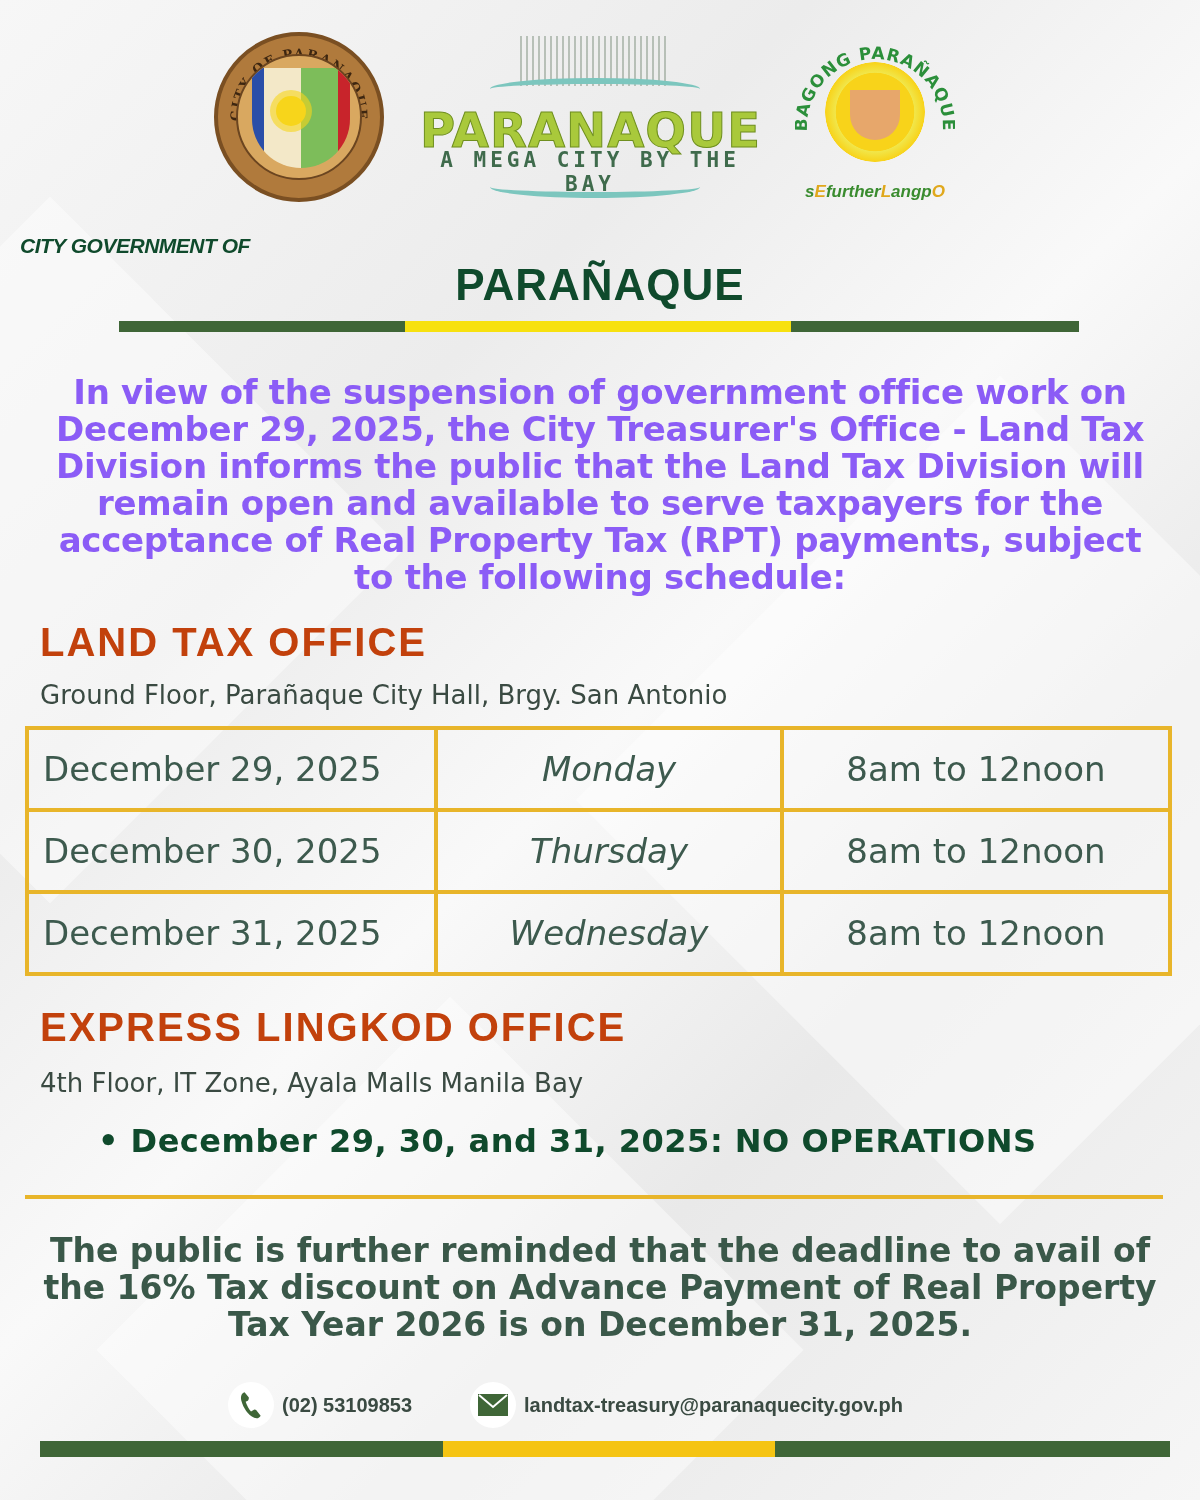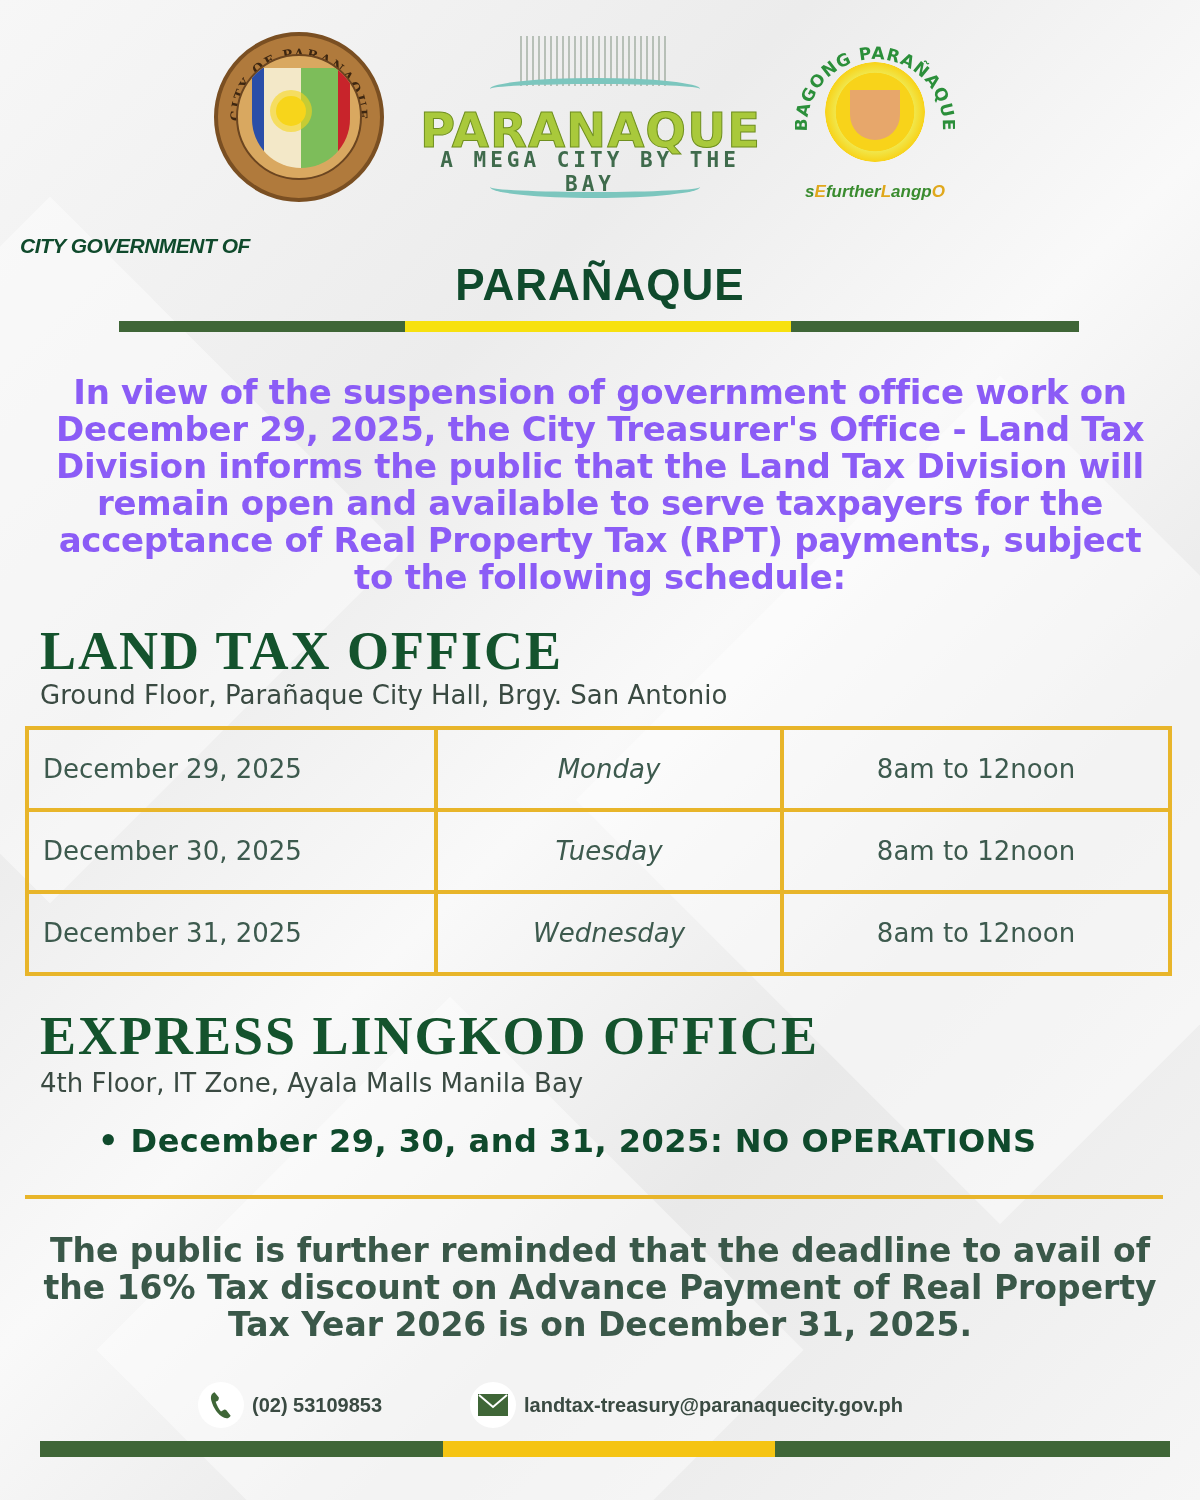--- a/index.html
+++ b/index.html
@@ -27,24 +27,24 @@
   .bagong .sun{position:absolute;left:30px;top:30px;width:100px;height:100px;border-radius:50%;
     background:radial-gradient(circle,#f8d31a 55%,#f1e64a 56%,#f8d31a 70%,transparent 71%);}
   .bagong .hands{position:absolute;left:55px;top:58px;width:50px;height:50px;border-radius:0 0 25px 25px;background:#e7a76b;}
   .bagong .slogan{position:absolute;left:0;top:150px;width:160px;text-align:center;font-size:17px;font-weight:bold;font-style:italic;color:#3a8c2f;}
   .bagong .slogan b{color:#e0a81c;}
   .govsub{position:absolute;top:234px;left:0;width:1200px;text-align:left;font-size:21px;font-weight:bold;font-style:italic;color:#0f4a2c;letter-spacing:-0.5px;padding-left:20px;}
   .govtitle{position:absolute;top:260px;left:0;width:1200px;text-align:center;font-size:44px;font-weight:bold;color:#0f4a2c;letter-spacing:1px;}
   .tribar{position:absolute;display:flex;}
   .tribar div{height:100%;}
   .intro{position:absolute;top:374px;left:40px;width:1120px;text-align:center;font-size:34px;line-height:37px;font-weight:bold;color:#8b5cf6;letter-spacing:-0.3px;font-family:"DejaVu Sans",sans-serif;}
-  .sect-title{position:absolute;left:40px;font-size:54px;font-weight:900;color:#14532d;letter-spacing:2px;font-family:Liberation Serif, serif;}
+  .sect-title{position:absolute;left:40px;font-size:40px;font-weight:900;color:#c2410c;letter-spacing:2px;font-family:Liberation Sans, sans-serif;}
   .sect-addr{position:absolute;left:40px;font-size:26px;color:#3a4a42;font-family:"DejaVu Sans",sans-serif;font-weight:normal;}
   table.sched{position:absolute;top:726px;left:25px;width:1147px;border-collapse:collapse;border:4px solid #e8b52a;}
-  table.sched td{border:4px solid #e8b52a;height:76px;font-size:26px;color:#3d5a4e;font-family:"DejaVu Sans",sans-serif;}
+  table.sched td{border:4px solid #e8b52a;height:76px;font-size:34px;color:#3d5a4e;font-family:"DejaVu Sans",sans-serif;}
   table.sched td.c0{width:390px;padding-left:14px;}
   table.sched td.c1{width:340px;text-align:center;font-style:italic;}
   table.sched td.c2{text-align:center;}
   .bullet{position:absolute;top:1122px;left:98px;font-size:32px;font-weight:bold;color:#0f4a2c;letter-spacing:0.5px;font-family:"DejaVu Sans",sans-serif;}
   .divider{position:absolute;top:1195px;left:25px;width:1138px;height:4px;background:#e8b52a;}
   .reminder{position:absolute;top:1232px;left:40px;width:1120px;text-align:center;font-size:33px;line-height:37px;font-weight:bold;color:#3a5849;font-family:"DejaVu Sans",sans-serif;}
   .contact{position:absolute;top:1382px;height:46px;display:flex;align-items:center;}
   .contact .ic{width:46px;height:46px;border-radius:50%;background:#ffffff;display:flex;align-items:center;justify-content:center;margin-right:8px;}
   .contact .txt{font-size:20px;font-weight:bold;color:#3a4a42;}
 </style>
@@ -116,40 +116,40 @@
 
 <table class="sched">
   <tbody>
       <tr>
     <td class="c0">December 29, 2025</td>
     <td class="c1">Monday</td>
     <td class="c2">8am to 12noon</td>
   </tr>
   <tr>
     <td class="c0">December 30, 2025</td>
-    <td class="c1">Tuesday</td>
+    <td class="c1">Thursday</td>
     <td class="c2">8am to 12noon</td>
   </tr>
   <tr>
     <td class="c0">December 31, 2025</td>
     <td class="c1">Wednesday</td>
     <td class="c2">8am to 12noon</td>
   </tr>
 </tbody>
   </table>
 
 <div class="sect-title" style="top:1005px;">EXPRESS LINGKOD OFFICE</div>
 <div class="sect-addr" style="top:1068px;">4th Floor, IT Zone, Ayala Malls Manila Bay</div>
 <div class="bullet">• December 29, 30, and 31, 2025: NO OPERATIONS</div>
 
 <div class="divider"></div>
 
 <div class="reminder">The public is further reminded that the deadline to avail of the 16% Tax discount on Advance Payment of Real Property Tax Year 2026 is on December 31, 2025.</div>
 
-<div class="contact" style="left:198px;">
+<div class="contact" style="left:228px;">
   <div class="ic">
     <svg width="26" height="30" viewBox="0 0 24 28">
         <path d="M6 2 C3 3 2 6 3 10 C5 17 9 23 15 26 C18 27 20 26 21 24 L17 19 C16 18 15 18 14 19 L12 20 C10 18 8 14 7 11 L9 10 C10 9 10 8 10 7 Z" fill="#3f6637"></path>
       </svg>
   </div>
   <span class="txt">(02) 53109853</span>
 </div>
 
 <div class="contact" style="left:470px;">
   <div class="ic">

